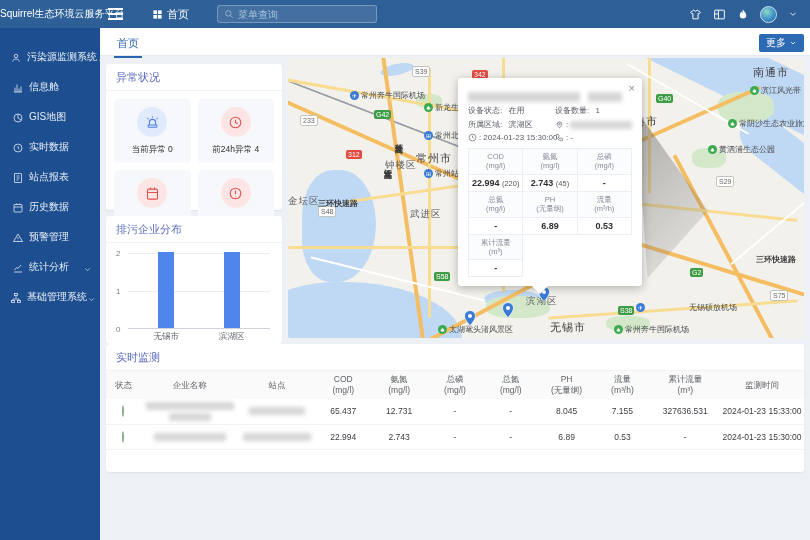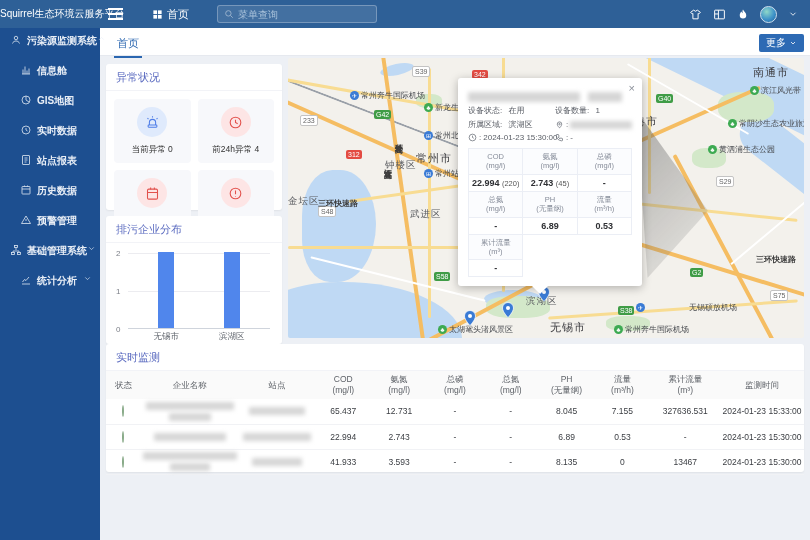--- a/index.html
+++ b/index.html
@@ -21,23 +21,23 @@
   .hsearch input { background:transparent; border:none; outline:none; color:#dce8f5; font-size:10px;
     width:100%; margin-left:4px; }
   .hsearch input::placeholder { color:#a9c2db; }
   .hright { margin-left:auto; display:flex; align-items:center; gap:11px; padding-right:12px; }
   .hicon { display:flex; cursor:pointer; color:#fff; }
   .avatar { width:17px; height:17px; border-radius:50%;
     background:radial-gradient(circle at 38% 32%, #8fd8c9, #3f93c9 55%, #1c5f9d); border:1px solid #cfe0ee; cursor:pointer; }
 
   
   .sidebar { position:absolute; top:28px; left:0; bottom:0; width:100px; background:#1d4f90; z-index:40; padding-top:6px; }
-  .side-item { display:flex; align-items:flex-start; color:#e8eef6; font-size:10px; height:30px;
-    padding-left:10px; cursor:pointer; white-space:nowrap;font-weight:bold; }
-  .side-item.lvl1 { padding-left:20px; }
+  .side-item { display:flex; align-items:flex-end; color:#e8eef6; font-size:10px; height:30px;
+    padding-left:10px; cursor:pointer; white-space:nowrap; }
+  .side-item.lvl1 { padding-left:12px; }
   .side-item .sicon { display:flex; margin-right:5px; color:#dfe8f3; }
   .side-item .caret { margin-left:auto; margin-right:8px; display:flex; opacity:.85; }
   .side-item .caret.up svg { transform:rotate(180deg); }
 
   
   .tabbar { position:absolute; top:28px; left:100px; right:0; height:28px; background:#fff;
     border-bottom:1px solid #e6e9ef; z-index:30; }
   .tab { position:absolute; left:14px; top:5px; font-size:11px; color:#2a66b0; padding:3px 3px 5px; cursor:pointer; }
   .tab.active { border-bottom:2px solid #2a66b0; }
   .more { position:absolute; right:6px; top:6px; background:#2d6ab4; color:#fff; border:none; border-radius:2px;
@@ -239,43 +239,43 @@
       </div>
       <div class="side-item lvl1">
         <span class="sicon">
           <svg width="12" height="12" viewBox="0 0 24 24" fill="none" stroke="currentColor" stroke-width="1.6">
             <path d="M12 4l9 15H3z"></path>
             <path d="M12 10v4m0 2.5v.5"></path>
           </svg>
         </span>
         <span class="slabel">预警管理</span>
       </div>
+      <div class="side-item lvl1">
+        <span class="sicon">
+          <svg width="12" height="12" viewBox="0 0 24 24" fill="none" stroke="currentColor" stroke-width="1.6">
+            <path d="M4 20h16M5 16l4-5 3 2 6-7"></path>
+          </svg>
+        </span>
+        <span class="slabel">统计分析</span>
+        <span class="caret down">
+          <svg width="9" height="9" viewBox="0 0 24 24" fill="none" stroke="currentColor" stroke-width="2">
+            <path d="M6 9l6 6 6-6"></path>
+          </svg>
+        </span>
+      </div>
       <div class="side-item lvl0">
         <span class="sicon">
           <svg width="12" height="12" viewBox="0 0 24 24" fill="none" stroke="currentColor" stroke-width="1.6">
             <rect x="9" y="3" width="6" height="4"></rect>
             <rect x="3" y="17" width="6" height="4"></rect>
             <rect x="15" y="17" width="6" height="4"></rect>
             <path d="M12 7v5M6 17v-3h12v3"></path>
           </svg>
         </span>
         <span class="slabel">基础管理系统</span>
-        <span class="caret down">
-          <svg width="9" height="9" viewBox="0 0 24 24" fill="none" stroke="currentColor" stroke-width="2">
-            <path d="M6 9l6 6 6-6"></path>
-          </svg>
-        </span>
-      </div>
-      <div class="side-item lvl1">
-        <span class="sicon">
-          <svg width="12" height="12" viewBox="0 0 24 24" fill="none" stroke="currentColor" stroke-width="1.6">
-            <path d="M4 20h16M5 16l4-5 3 2 6-7"></path>
-          </svg>
-        </span>
-        <span class="slabel">统计分析</span>
         <span class="caret down">
           <svg width="9" height="9" viewBox="0 0 24 24" fill="none" stroke="currentColor" stroke-width="2">
             <path d="M6 9l6 6 6-6"></path>
           </svg>
         </span>
       </div>
     </nav>
 
   <div class="tabbar">
     <div class="tab active">首页</div>
@@ -601,40 +601,18 @@
               </td>
               <td>22.994</td>
               <td>2.743</td>
               <td>-</td>
               <td>-</td>
               <td>6.89</td>
               <td>0.53</td>
               <td>-</td>
               <td>2024-01-23 15:30:00</td>
             </tr>
-            <tr>
-              <td><span class="dot"></span></td>
-              <td>
-                <span class="blur-lines">
-                  <span class="blur" style="width:94px;height:8px;"></span>
-                  <span class="blur" style="width:40px;height:8px;"></span>
-                </span>
-              </td>
-              <td>
-                <span class="blur-lines">
-                  <span class="blur" style="width:50px;height:8px;"></span>
-                </span>
-              </td>
-              <td>41.933</td>
-              <td>3.593</td>
-              <td>-</td>
-              <td>-</td>
-              <td>8.135</td>
-              <td>0</td>
-              <td>13467</td>
-              <td>2024-01-23 15:30:00</td>
-            </tr>
           </tbody>
       </table>
     </section>
 
   </main>
 </div>
 
 </body></html>

